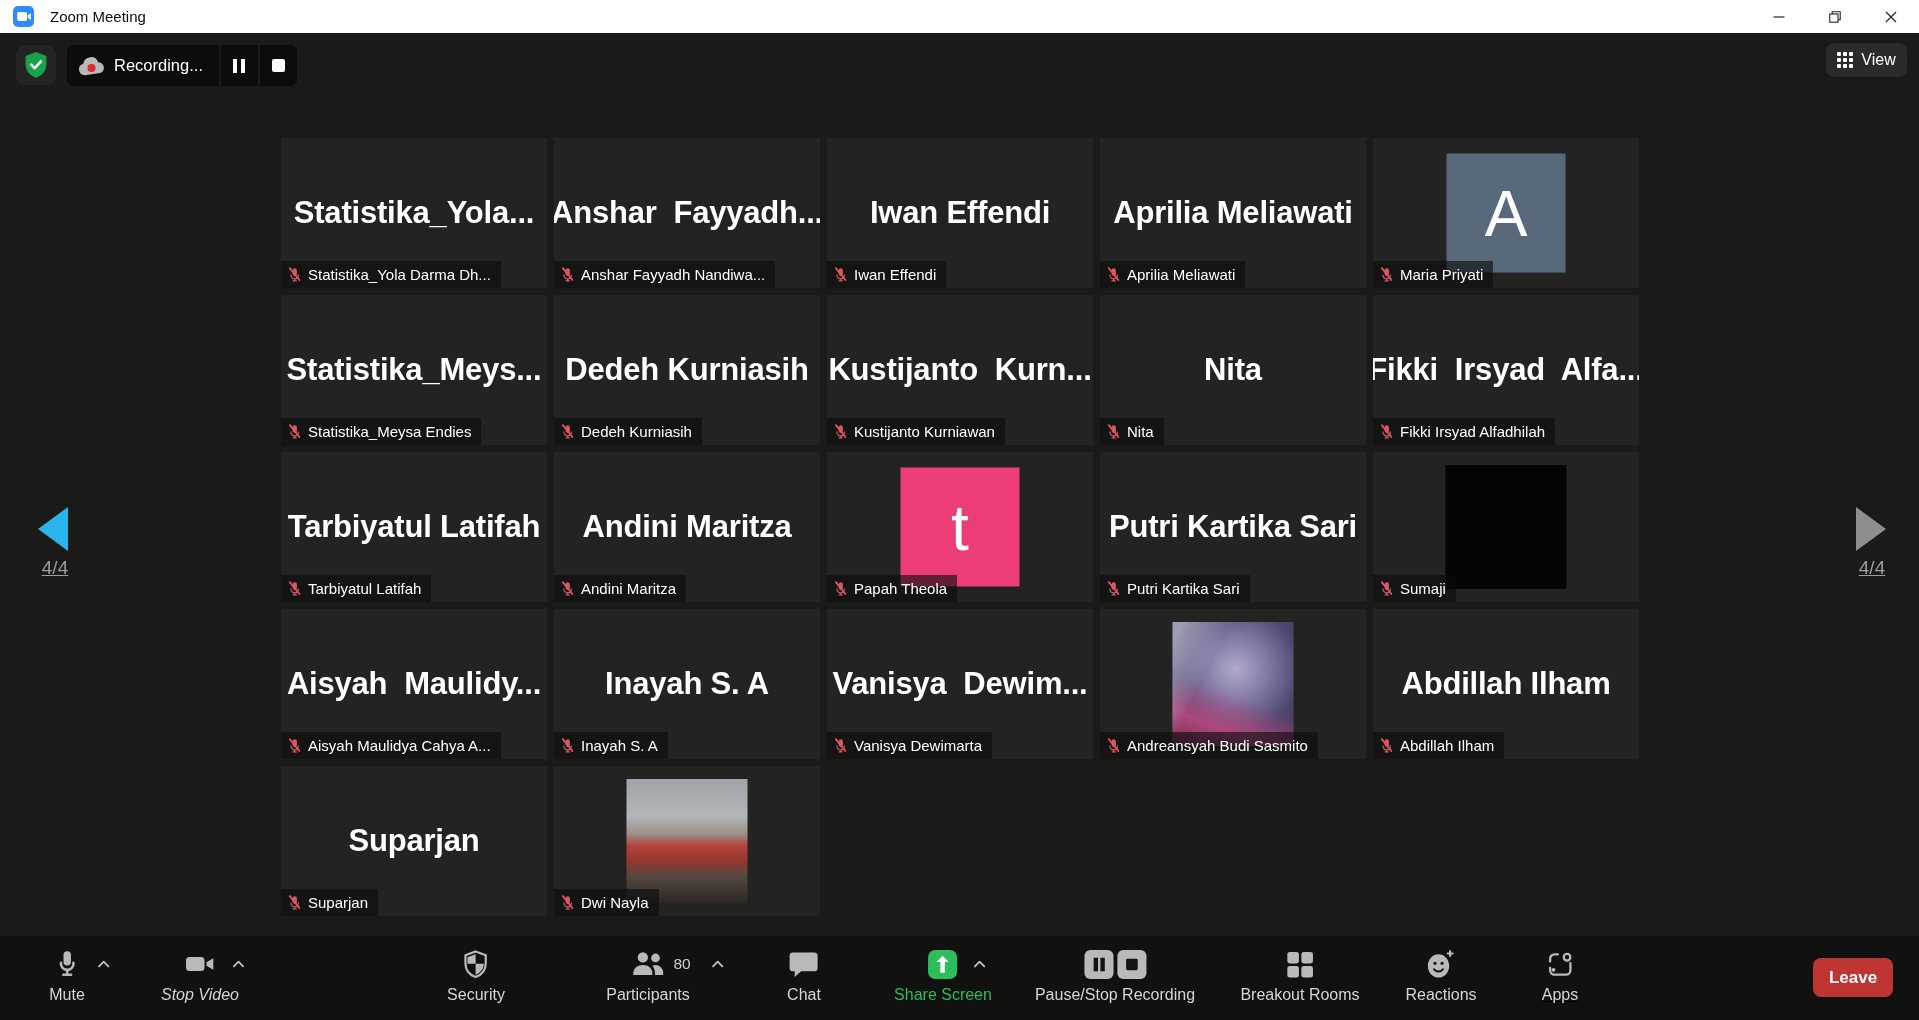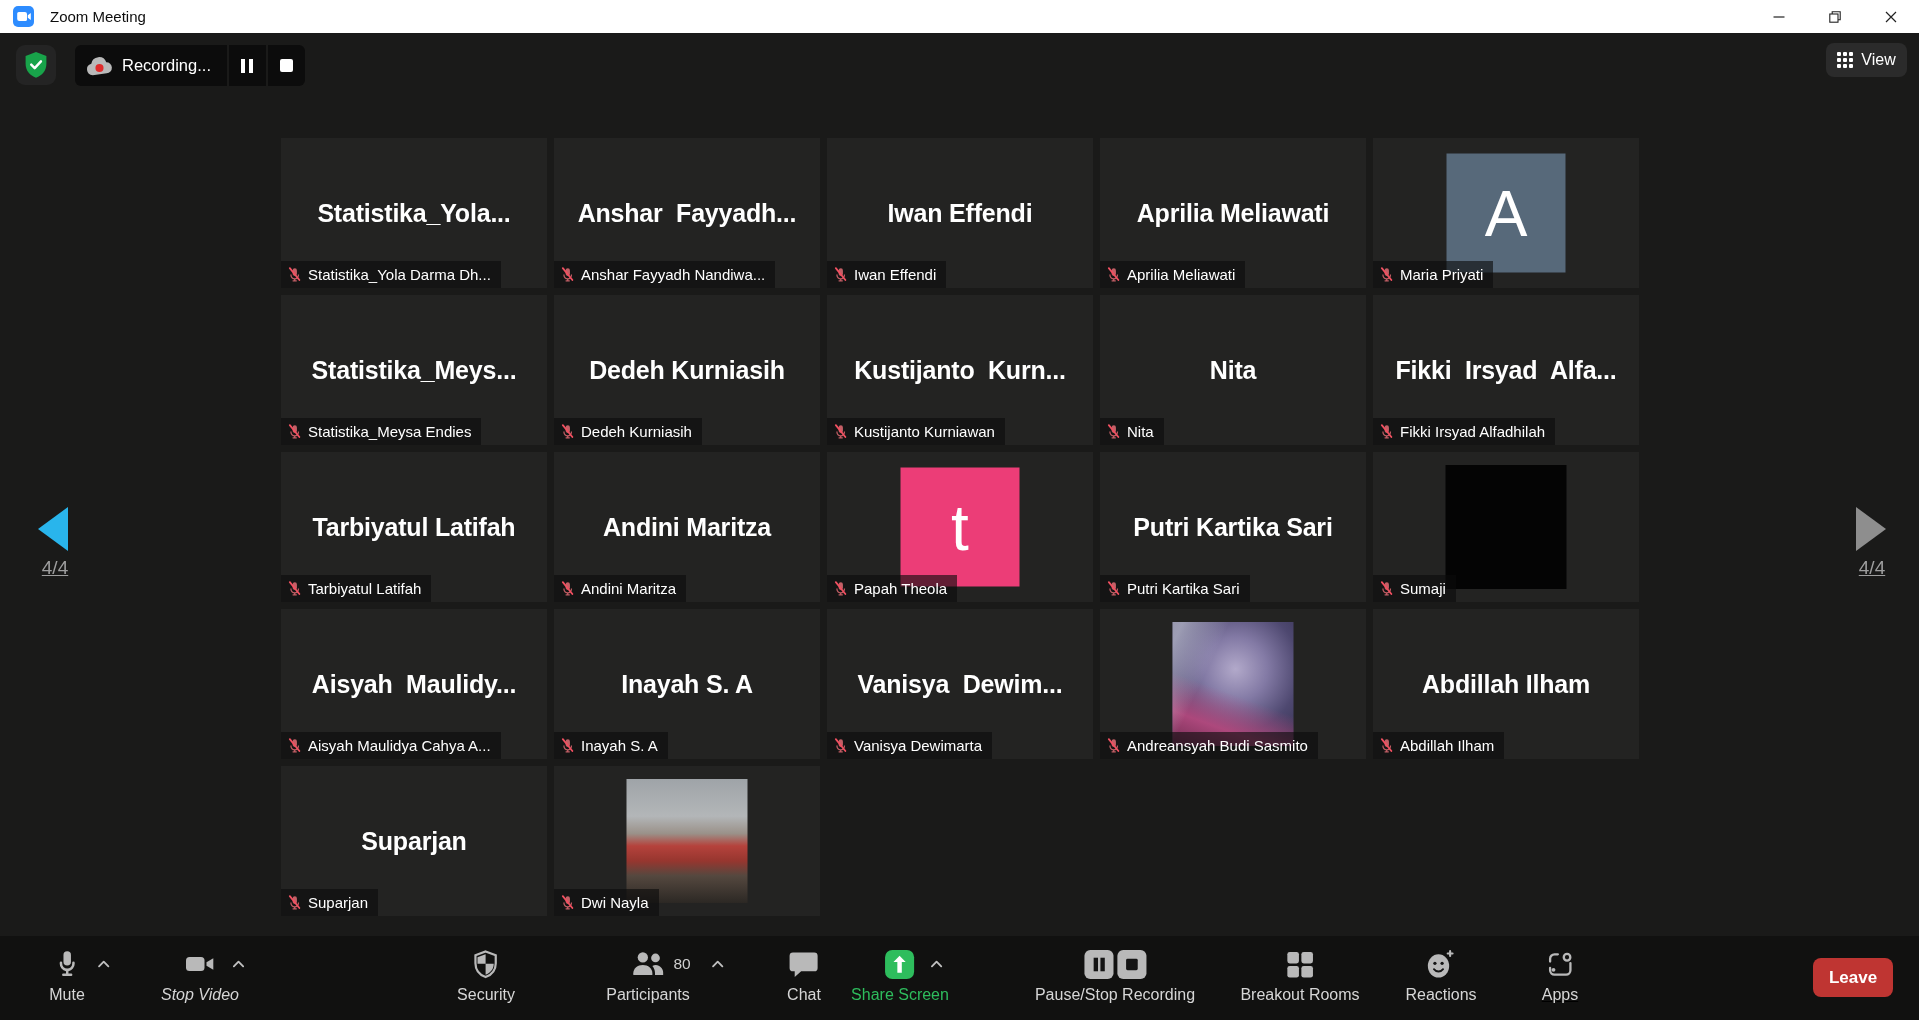--- a/index.html
+++ b/index.html
@@ -14,36 +14,36 @@
 
   
   .titlebar { position:absolute; top:0; left:0; width:100%; height:33px; background:#ffffff; display:flex; align-items:center; z-index:20; }
   .tb-logo { margin-left:13px; display:flex; }
   .tb-title { margin-left:16px; font-size:15px; color:#0d0d0d; }
   .win-controls { position:absolute; right:0; top:0; height:33px; display:flex; }
   .win-btn { width:56px; height:33px; display:flex; align-items:center; justify-content:center; cursor:default; }
 
   
   .shield-btn { position:absolute; left:16px; top:45px; width:40px; height:40px; background:#242424; border-radius:9px; display:flex; align-items:center; justify-content:center; z-index:10; }
-  .rec-pill { position:absolute; left:75px; top:45px; height:41px; display:flex; gap:2px; z-index:10; }
+  .rec-pill { position:absolute; left:67px; top:45px; height:41px; display:flex; gap:2px; z-index:10; }
   .rec-main { display:flex; align-items:center; gap:9px; padding:0 16px 0 11px; background:#0c0c0c; border-radius:6px 0 0 6px; }
   .rec-label { color:#fff; font-size:16.5px; }
   .rec-seg { width:37px; background:#0c0c0c; display:flex; align-items:center; justify-content:center; }
   .rec-seg.last { border-radius:0 6px 6px 0; }
   .pause-glyph { display:flex; gap:4px; }
   .pause-glyph i { display:block; width:4px; height:14px; background:#fff; }
   .stop-glyph { width:13px; height:13px; background:#fff; border-radius:2px; }
 
   .view-btn { position:absolute; left:1826px; top:43px; width:81px; height:34px; background:#2b2b2b; border-radius:8px; display:flex; align-items:center; justify-content:center; gap:8px; z-index:10; }
   .view-label { color:#fff; font-size:16px; }
 
   
   .grid { position:absolute; left:281px; top:138px; width:1358px; height:778px; display:grid; grid-template-columns:repeat(5,1fr); grid-template-rows:repeat(5,1fr); gap:7px; }
   .tile { position:relative; background:#232322; overflow:hidden; }
-  .big-name { position:absolute; left:50%; top:50%; transform:translate(-50%,-50%); color:#fff; font-size:25px; font-weight:700; white-space:pre; letter-spacing:-0.2px; }
+  .big-name { position:absolute; left:50%; top:50%; transform:translate(-50%,-50%); color:#fff; font-size:31px; font-weight:700; white-space:pre; letter-spacing:-0.2px; }
   .avatar { position:absolute; left:50%; top:50%; transform:translate(-50%,-50%); width:119px; height:119px; display:flex; align-items:center; justify-content:center; color:#fff; font-size:64px; }
   .photo { position:absolute; left:50%; top:50%; transform:translate(-50%,-50%); width:121px; height:124px; overflow:hidden; }
   .photo-black { background:#040404; }
   .photo-sunset-hands { background:linear-gradient(180deg,#e8c494 0%,#dca87c 28%,#c08a72 50%,#7d5f68 72%,#383044 100%); }
   .photo-sunset-hands::before, .photo-sunset-hands::after { content:""; position:absolute; bottom:16px; left:50%; width:18px; height:66px; background:#2e2835; border-radius:9px 9px 4px 4px; }
   .photo-sunset-hands::before { transform:translateX(-19px) rotate(-14deg); }
   .photo-sunset-hands::after  { transform:translateX(1px) rotate(13deg); }
   .photo-helmet-selfie { background:
       linear-gradient(115deg, rgba(225,230,240,.55) 6%, rgba(225,230,240,0) 32%),
       linear-gradient(200deg, rgba(0,0,0,0) 56%, rgba(189,72,126,.85) 79%, rgba(118,46,84,.95) 100%),
@@ -67,22 +67,22 @@
 
   
   .toolbar { position:absolute; left:0; top:936px; width:100%; height:84px; background:#111110; z-index:15; }
   .tb-item { position:absolute; top:9px; transform:translateX(-50%); display:flex; flex-direction:column; align-items:center; cursor:pointer; }
   .tb-iconrow { position:relative; height:38px; display:flex; align-items:center; }
   .tb-label { margin-top:3px; font-size:16px; color:#d6d6d6; white-space:nowrap; }
   .tb-item.accent .tb-label { color:#2ebd5d; }
   .tb-chevron { position:absolute; left:100%; top:50%; transform:translateY(-50%); margin-left:15px; display:flex; }
   .tb-chevron.wide { margin-left:46px; }
   .tb-count { position:absolute; left:100%; top:50%; transform:translateY(-50%); margin-left:8px; font-size:15.5px; color:#cfcfcf; }
-  .tb-mute { left:67px; } .tb-stop-video { left:200px;font-style:italic; } .tb-security { left:486px;justify-content:space-between; }
-  .tb-participants { left:648px; } .tb-chat { left:804px; } .tb-share-screen { left:900px; }
+  .tb-mute { left:67px; } .tb-stop-video { left:200px;font-style:italic; } .tb-security { left:476px;justify-content:space-between; }
+  .tb-participants { left:648px; } .tb-chat { left:804px; } .tb-share-screen { left:943px; }
   .tb-pause-stop-recording { left:1115px; } .tb-breakout-rooms { left:1300px; }
   .tb-reactions { left:1441px; } .tb-apps { left:1560px;text-decoration:underline; }
   .leave-btn { position:absolute; right:26px; top:22px; width:80px; height:39px; background:#bf3532; border-radius:8px; color:#fff; font-size:17px; font-weight:700; display:flex; align-items:center; justify-content:center; cursor:pointer; }
 </style>
 </head>
 <body>
 
 <div class="titlebar">
   <span class="tb-logo">
     <svg width="21" height="21" viewBox="0 0 21 21">

